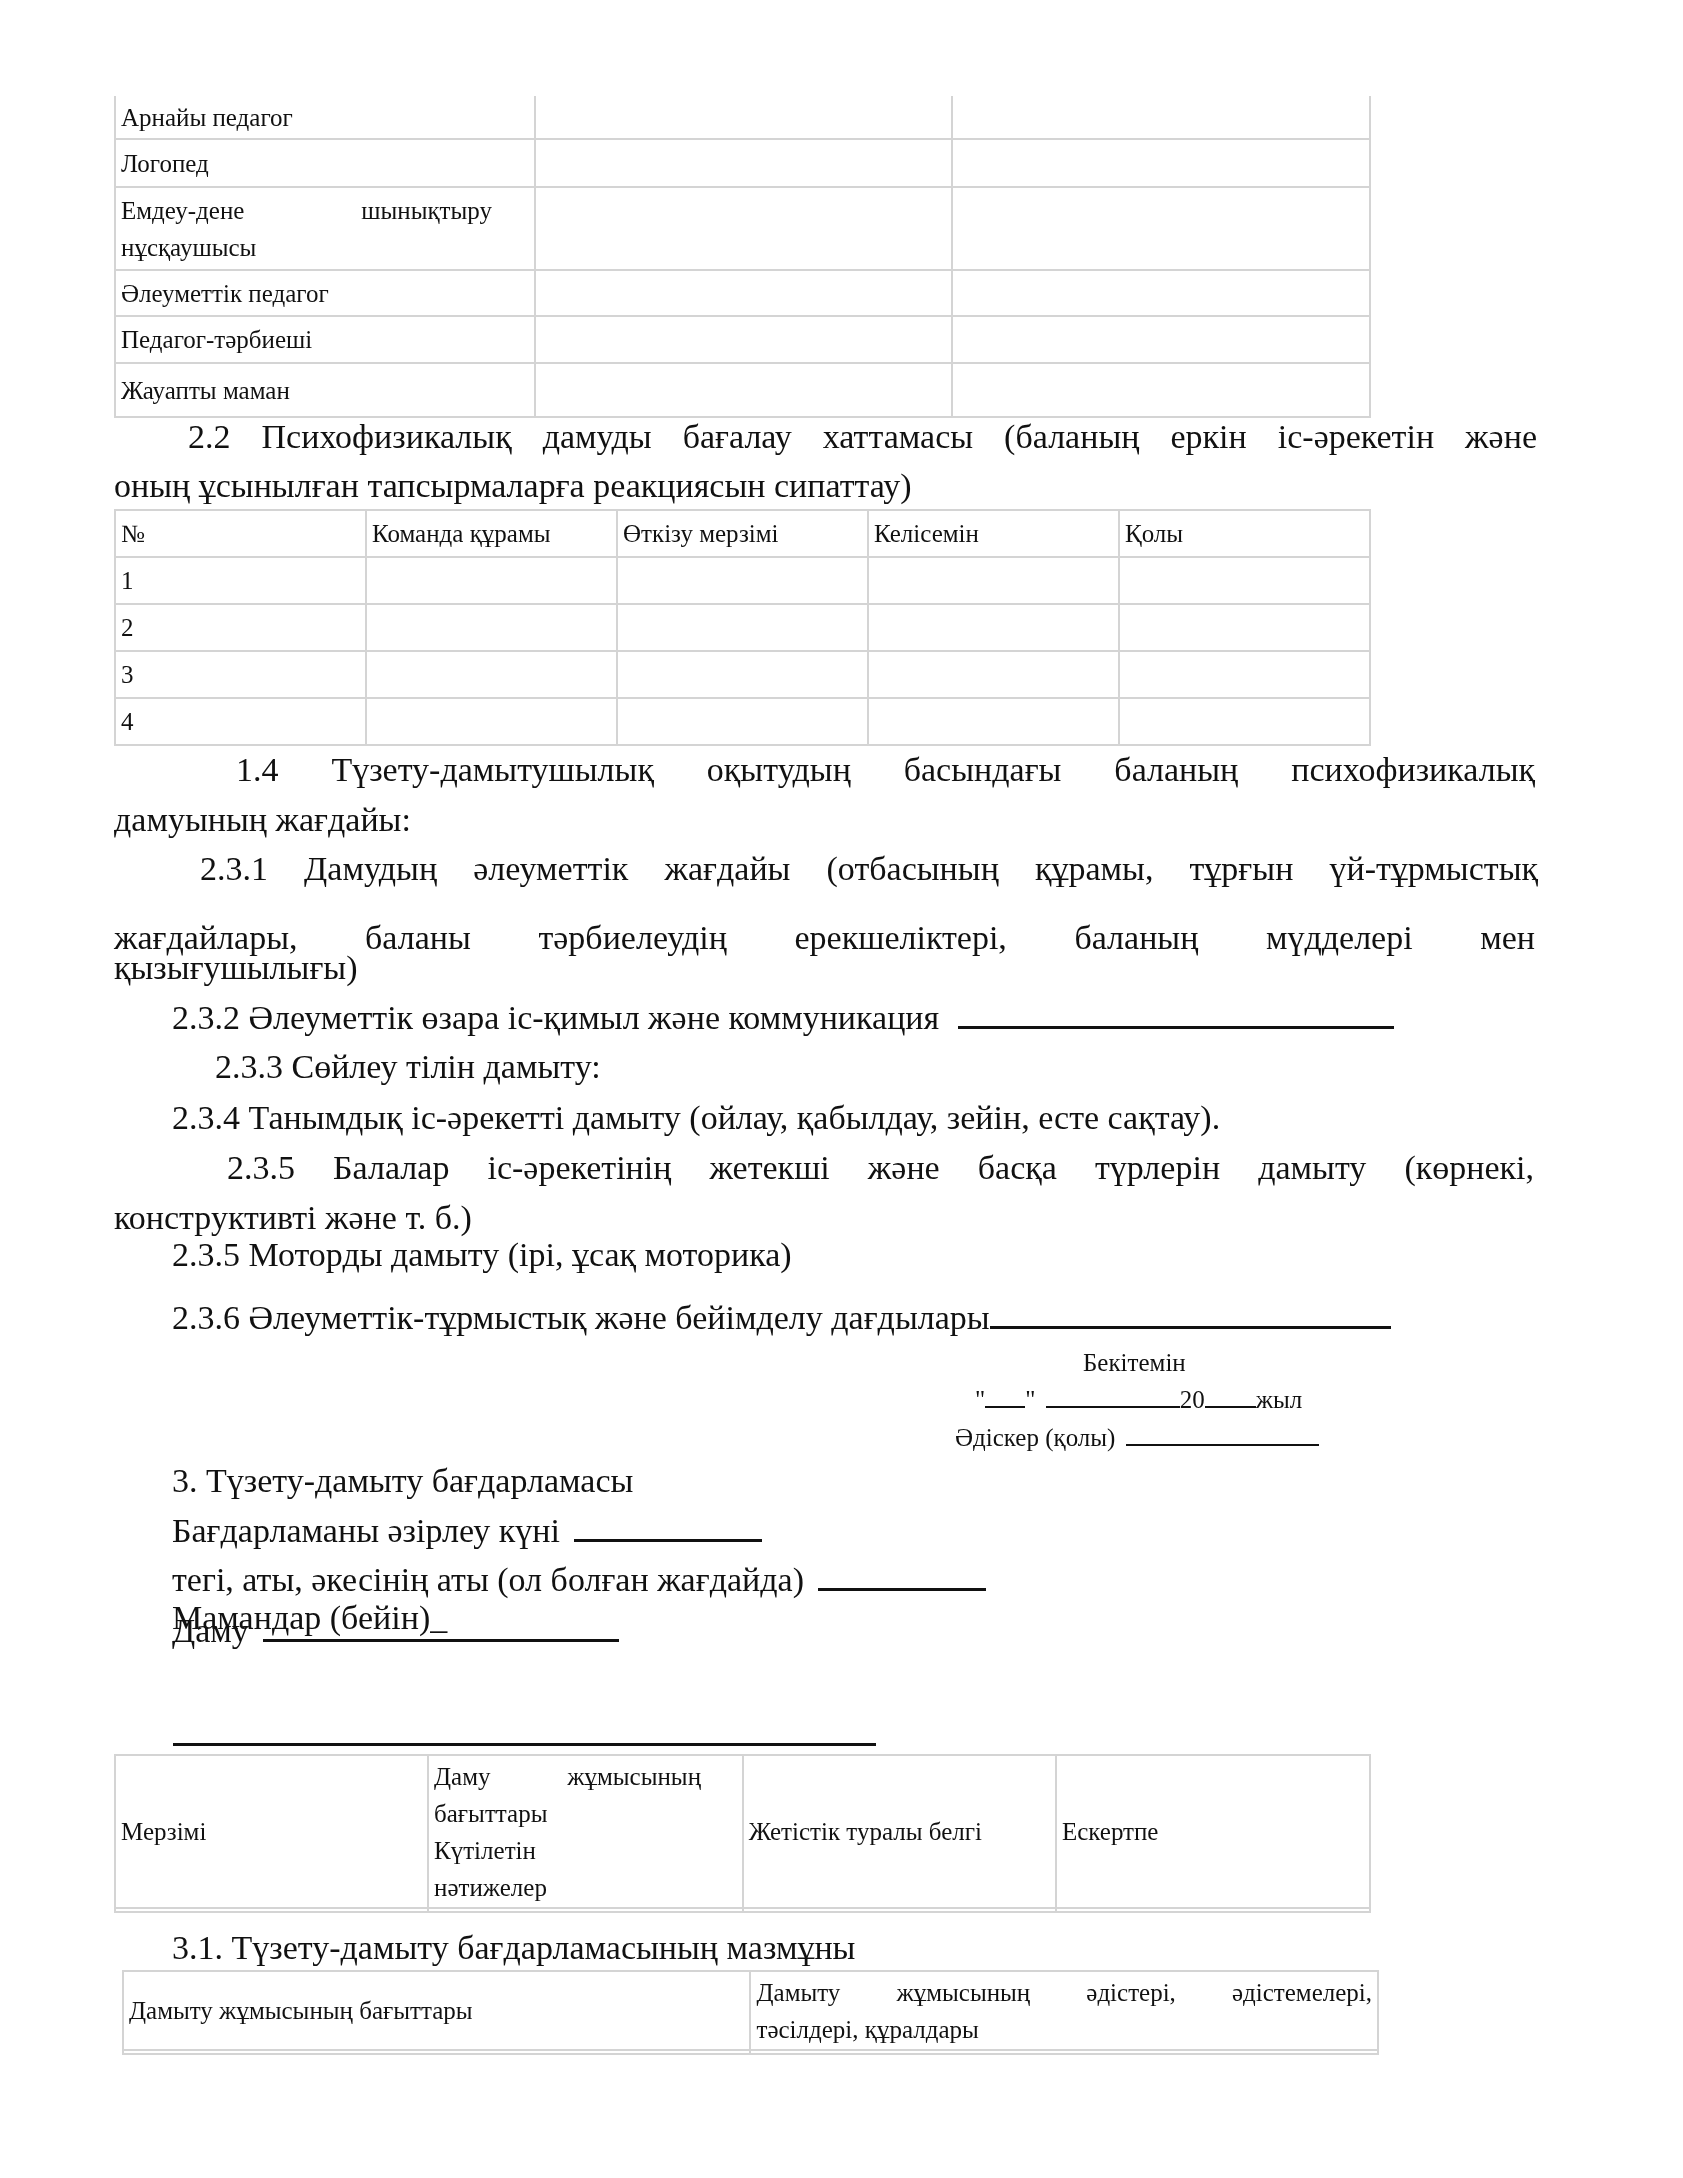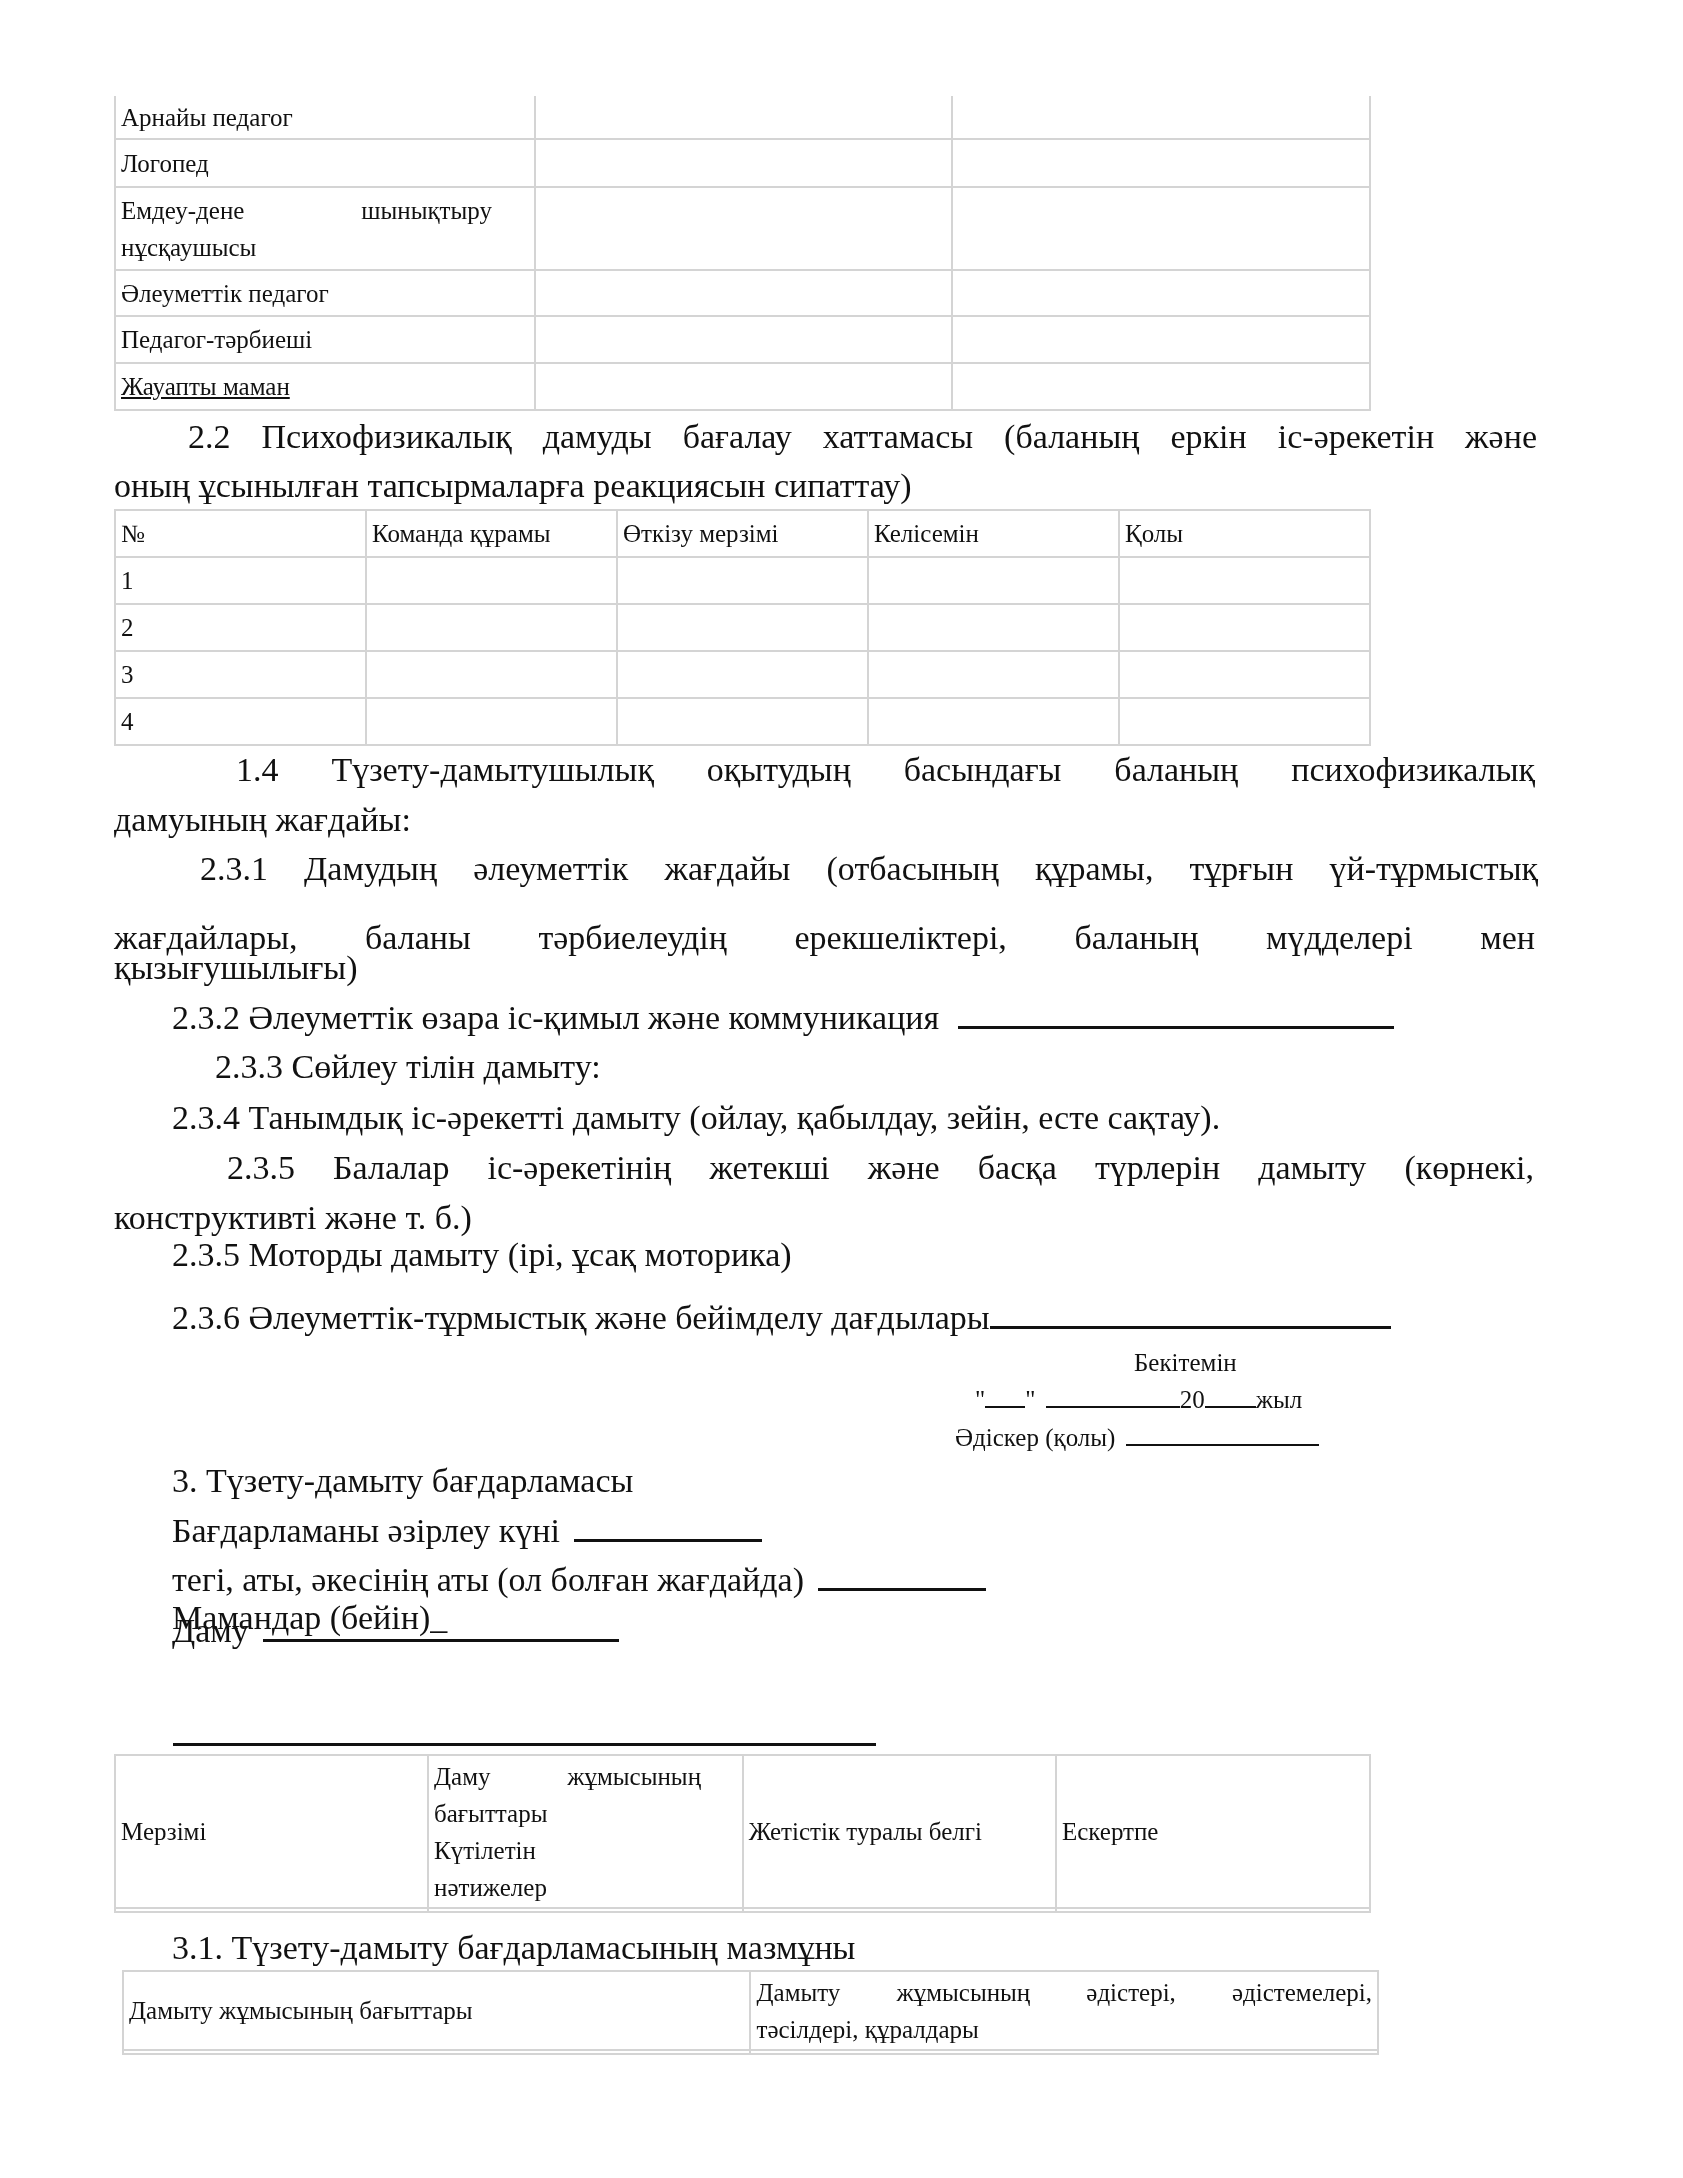--- a/index.html
+++ b/index.html
@@ -42,21 +42,21 @@
   <tr style="height:46px;">
     <td>Әлеуметтік педагог</td>
     <td></td>
     <td></td>
   </tr>
   <tr style="height:47px;">
     <td>Педагог-тәрбиеші</td>
     <td></td>
     <td></td>
   </tr>
-  <tr style="height:47px;text-decoration:underline;">
+  <tr style="height:54px;">
     <td>Жауапты маман</td>
     <td></td>
     <td></td>
   </tr>
 </tbody>
   </table>
 
 <div class="p just" style="left:188px;top:412px;width:1349px;">2.2 Психофизикалық дамуды бағалау хаттамасы (баланың еркін іс-әрекетін және</div>
 <div class="p" style="left:114px;top:461px;">оның ұсынылған тапсырмаларға реакциясын сипаттау)</div>
 
@@ -120,21 +120,21 @@
 </div>
 <div class="p" style="left:172px;top:1042px;margin-left:43px;">2.3.3 Сөйлеу тілін дамыту:</div>
 <div class="p" style="left:172px;top:1093px;">2.3.4 Танымдық іс-әрекетті дамыту (ойлау, қабылдау, зейін, есте сақтау).</div>
 <div class="p just" style="left:227px;top:1143px;width:1307px;">2.3.5 Балалар іс-әрекетінің жетекші және басқа түрлерін дамыту (көрнекі,</div>
 <div class="p" style="left:114px;top:1193px;">конструктивті және т. б.)</div>
 <div class="p" style="left:172px;top:1230px;">2.3.5 Моторды дамыту (ірі, ұсақ моторика)</div>
 <div class="p" style="left:172px;top:1293px;text-align:center;">
   <span>2.3.6 Әлеуметтік-тұрмыстық және бейімделу дағдылары</span><span class="uline" style="width:401px;"></span>
 </div>
 
-<div class="small" style="left:1134px;top:1344px;">Бекітемін</div>
+<div class="small" style="left:1083px;top:1344px;">Бекітемін</div>
 <div class="small" style="left:975px;top:1381px;">
   <span>"</span><span class="uline" style="width:40px;height:24px;border-bottom-width:2px;"></span><span>"</span>
   <span class="uline" style="width:134px;height:24px;border-bottom-width:2px;margin-left:4px;"></span><span>20</span><span class="uline" style="width:51px;height:24px;border-bottom-width:2px;"></span><span>жыл</span>
 </div>
 <div class="small" style="left:955px;top:1419px;">
   <span>Әдіскер (қолы)</span>
   <span class="uline" style="width:193px;height:24px;border-bottom-width:2px;margin-left:4px;"></span>
 </div>
 
 <div class="p" style="left:172px;top:1456px;">3. Түзету-дамыту бағдарламасы</div>

